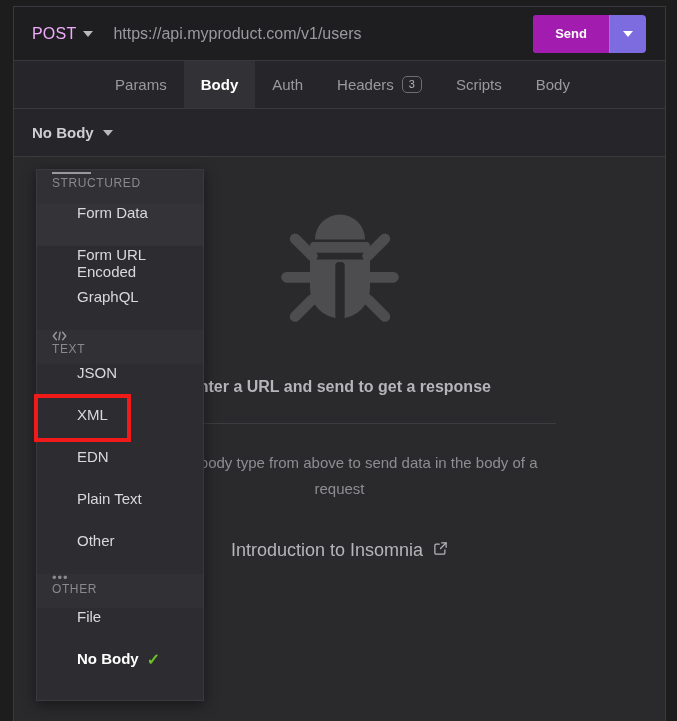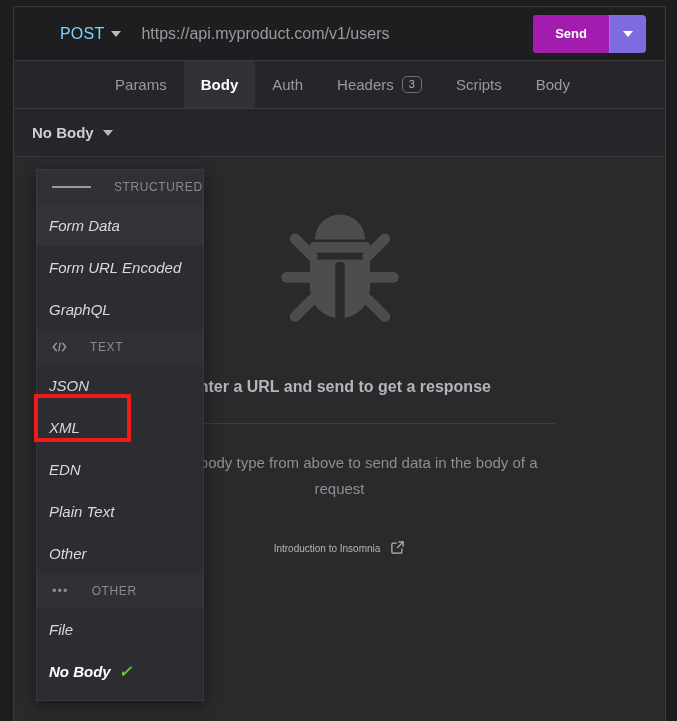--- a/index.html
+++ b/index.html
@@ -41,24 +41,23 @@
     box-sizing: border-box;
   }
   .method-wrap {
     display: flex;
     align-items: center;
     padding-left: 18px;
     gap: 7px;
     cursor: pointer;
   }
   .method-label {
-    color: #7dd3fc;
+    color: #f0abfc;
     font-size: 16px;
     letter-spacing: .2px;
-    margin-left: 28px;
   }
   .caret-down {
     width: 0; height: 0;
     border-left: 5px solid transparent;
     border-right: 5px solid transparent;
     border-top: 6px solid #b9b9bb;
   }
   .url-text {
     margin-left: 20px;
     font-size: 16px;
@@ -184,59 +183,58 @@
     text-align: center;
     font-size: 15px;
     color: #8e8e92;
     line-height: 26px;
   }
   #doc-link {
     margin-top: 38px;
     display: flex;
     align-items: center;
     gap: 10px;
-    font-size: 10px;
+    font-size: 18px;
     color: #b6b6ba;
     cursor: pointer;
   }
 
   
   #body-dropdown {
     position: absolute;
     left: 22px;
     top: 162px;
     width: 168px;
     background: #2d2d31;
     border: 1px solid #3a3a3e;
     box-shadow: 0 4px 14px rgba(0,0,0,.45);
     z-index: 40;
     padding-bottom: 8px;
     box-sizing: border-box;
   }
   .menu-section {
     display: flex;
-    align-items: center;
-    gap: 23px;
+    gap: 0;
     height: 34px;
     padding: 0 0 0 15px;
     font-size: 12px;
     letter-spacing: .6px;
     color: #8a8a8e;
     background: #313135;
+    flex-direction: column;
   }
   .menu-item {
     display: flex;
-    align-items: center;
+    align-items: flex-start;
     gap: 8px;
     height: 42px;
-    padding-left: 12px;
+    padding-left: 40px;
     font-size: 15px;
     color: #d9d9dc;
     cursor: pointer;
-    font-style: italic;
   }
   .menu-item.hovered { background: #333338; }
   .menu-item.selected { font-weight: bold; color: #ffffff; }
   .check { color: #6ec02c; font-size: 16px; font-weight: bold; }
 
   .sec-icon { display: flex; align-items: center; color: #8a8a8e; }
   .hamburger span {
     display: block;
     width: 13px; height: 2px;
     background: #9a9a9e;

